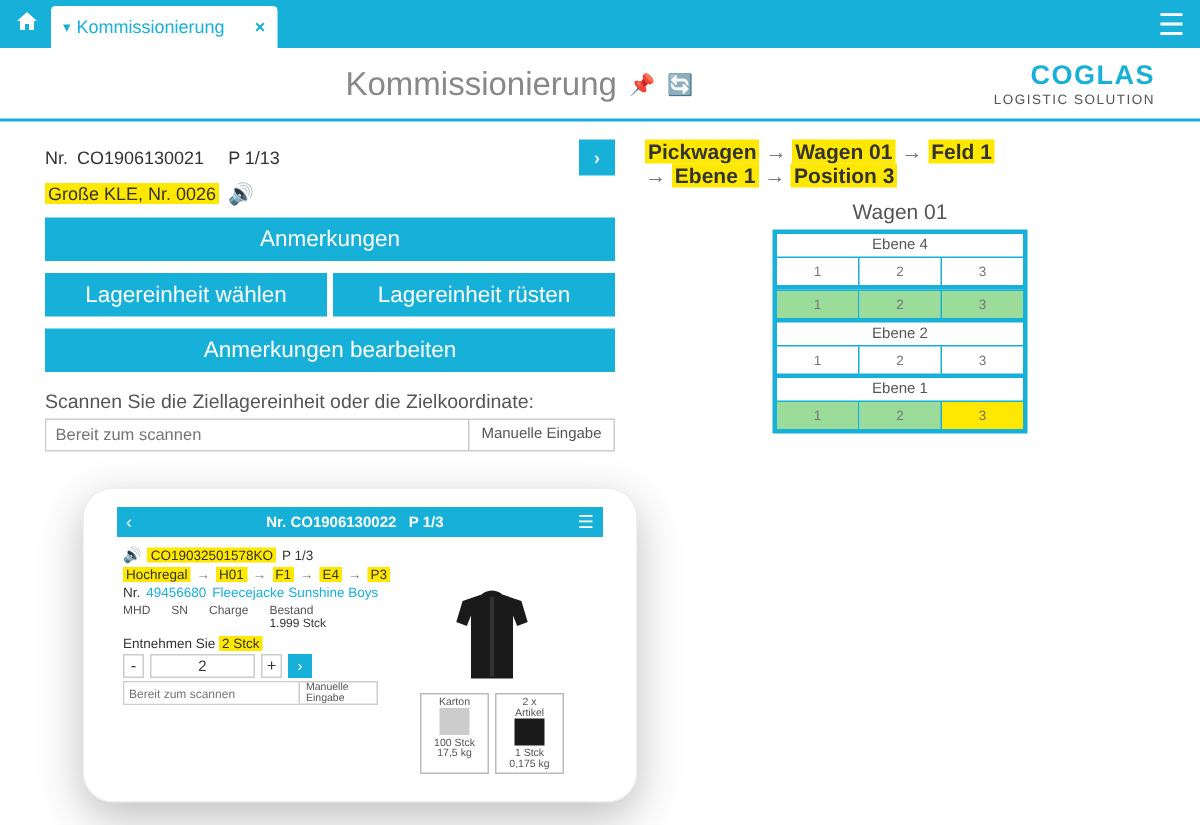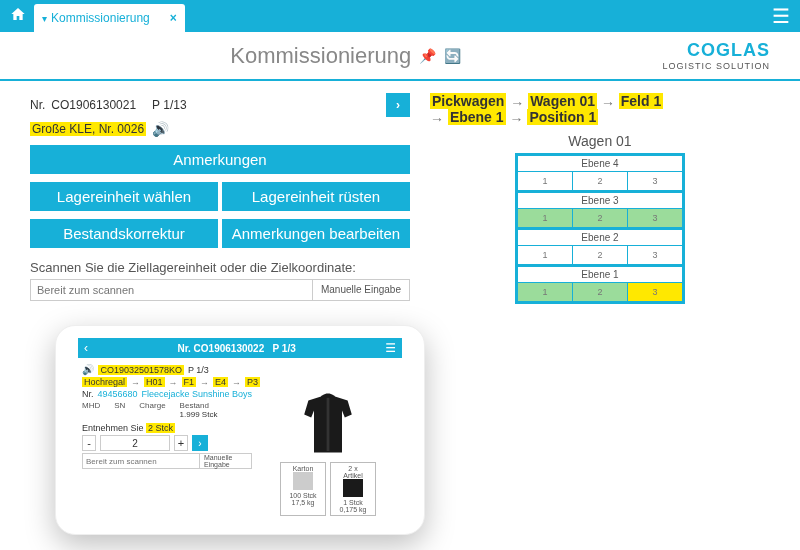--- a/index.html
+++ b/index.html
@@ -115,54 +115,52 @@
       <span class="voli">🔊</span>
     </div>
     <div class="btnrow">
       <div class="btn">Anmerkungen</div>
     </div>
     <div class="btnrow">
       <div class="btn">Lagereinheit wählen</div>
       <div class="btn">Lagereinheit rüsten</div>
     </div>
     <div class="btnrow">
-      <div class="btn">Bestandskorrektur</div>
       <div class="btn">Anmerkungen bearbeiten</div>
     </div>
     <div class="scanlabel">Scannen Sie die Ziellagereinheit oder die Zielkoordinate:</div>
     <div class="scanrow">
       <input placeholder="Bereit zum scannen" style="">
       <div class="manual">Manuelle Eingabe</div>
     </div>
   </div>
 
   <div class="right">
     <div class="bc">
       <span class="hl">Pickwagen</span>
       <span class="arrow">→</span>
       <span class="hl">Wagen 01</span>
       <span class="arrow">→</span>
       <span class="hl">Feld 1</span><br>
       <span class="arrow">→</span>
       <span class="hl">Ebene 1</span>
       <span class="arrow">→</span>
-      <span class="hl">Position 1</span>
+      <span class="hl">Position 3</span>
     </div>
     <div class="wagon-title">Wagen 01</div>
     <div class="wagon" id="wagon-grid">
         <div class="ebene">
           <div class="elabel">Ebene 4</div>
           <div class="slots">
             <div class="slot ">1</div>
             <div class="slot ">2</div>
             <div class="slot ">3</div>
           </div>
         </div>
         <div class="ebene">
-          <div class="elabel">Ebene 3</div>
           <div class="slots">
             <div class="slot green">1</div>
             <div class="slot green">2</div>
             <div class="slot green">3</div>
           </div>
         </div>
         <div class="ebene">
           <div class="elabel">Ebene 2</div>
           <div class="slots">
             <div class="slot ">1</div>

